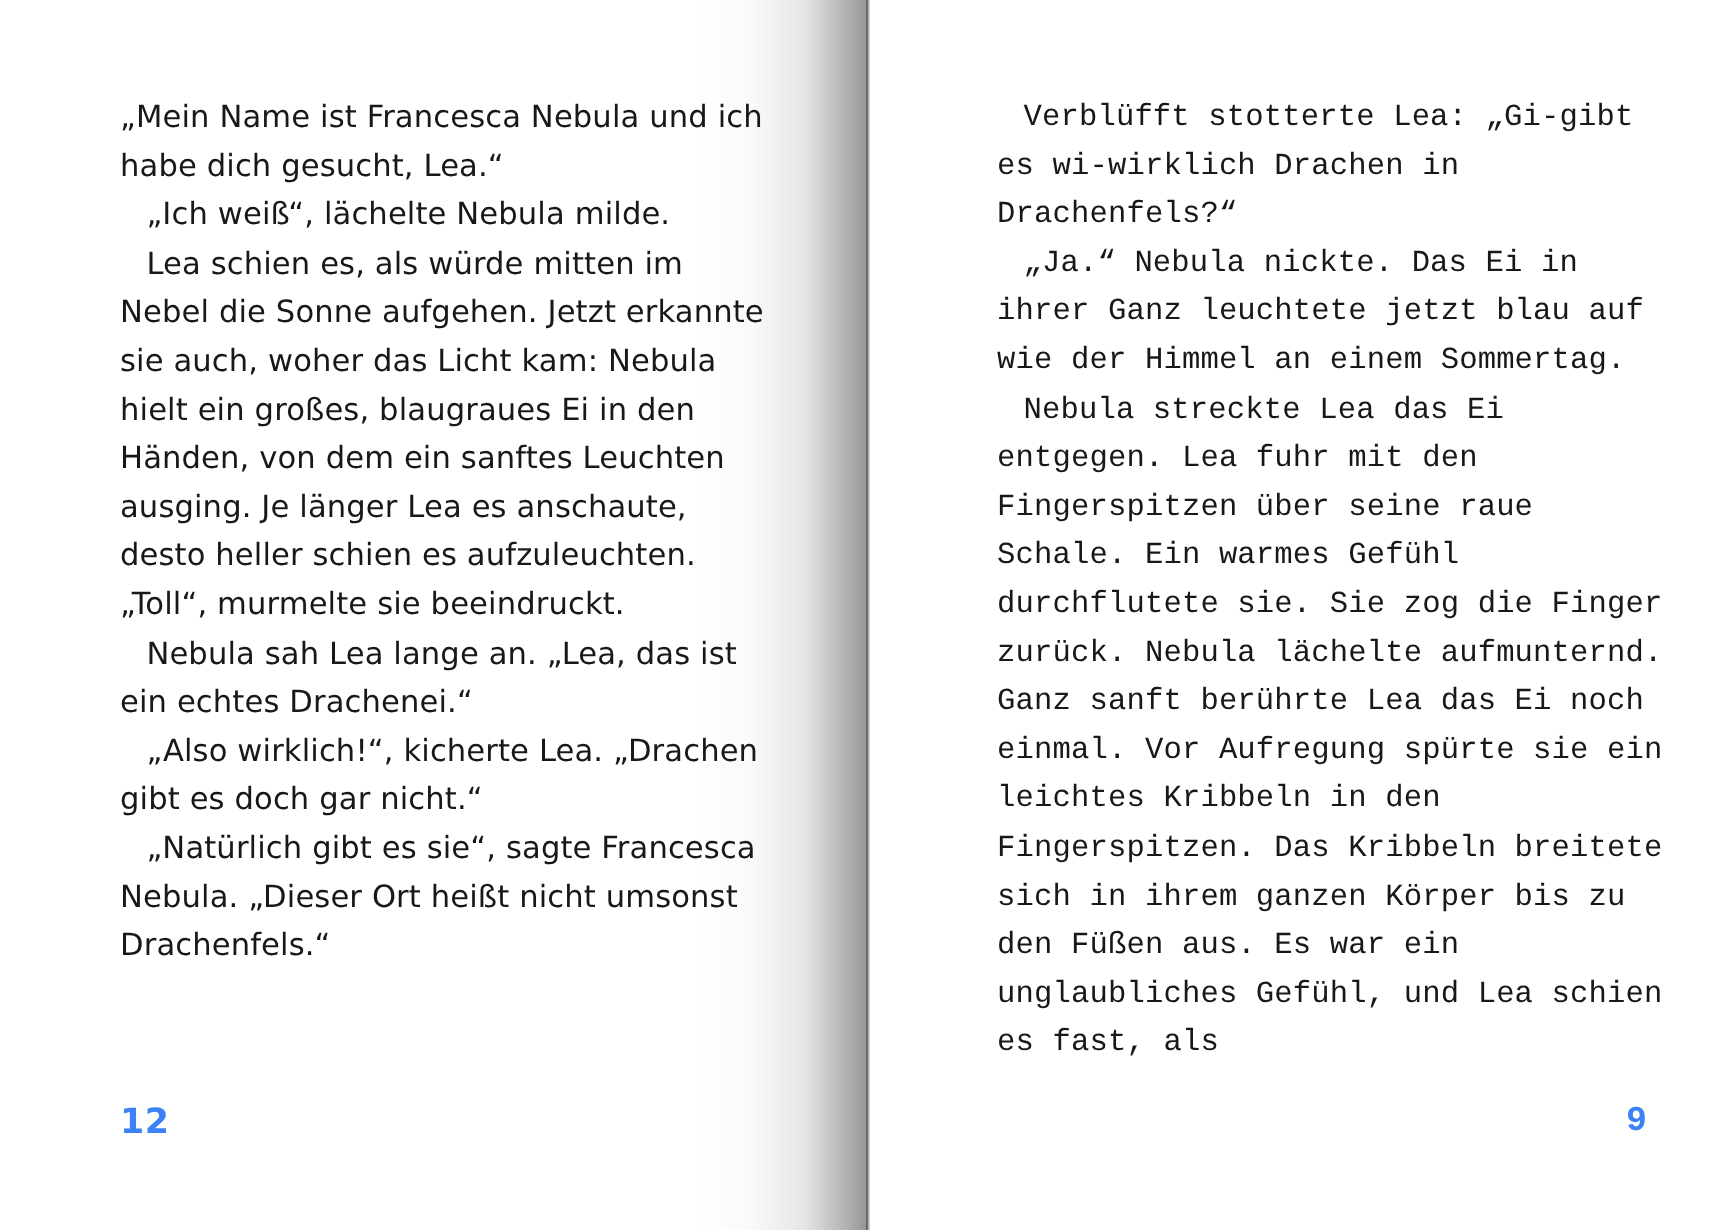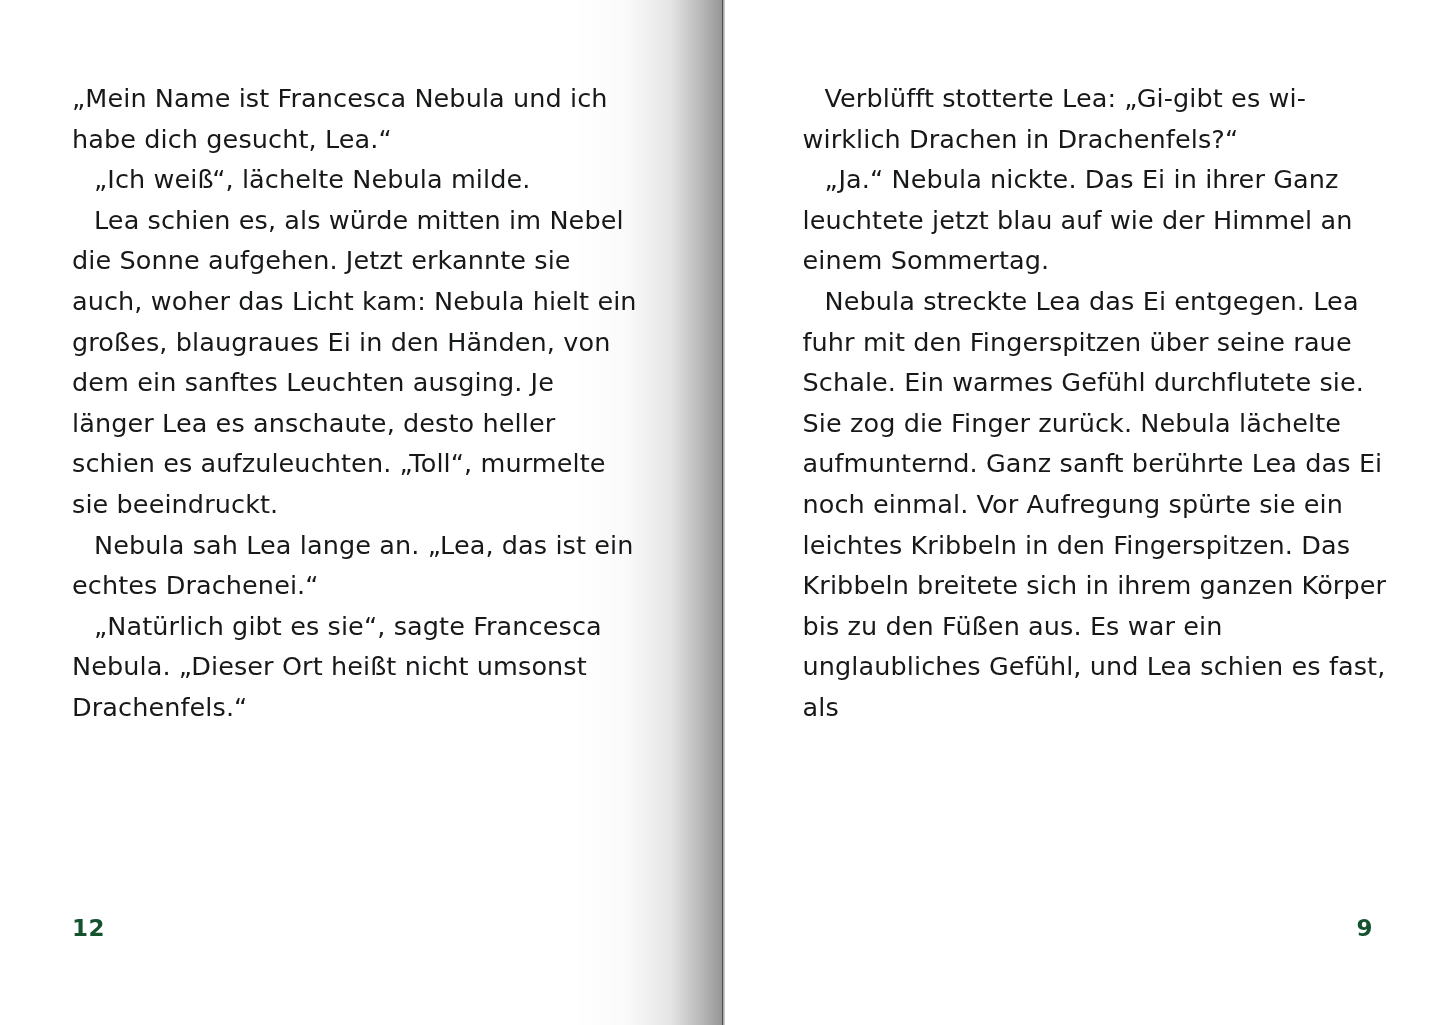--- a/index.html
+++ b/index.html
@@ -19,27 +19,29 @@
     height: 1025px;
     display: flex;
     background: #ffffff;
   }
   .page {
     position: relative;
     width: 722.5px;
     height: 1025px;
     box-sizing: border-box;
     background: #ffffff;
+    margin-left: 28px;
   }
   
   .page-left {
     padding: 78px 80px 0 72px;
   }
   .page-right {
     padding: 78px 55px 0 80px;
+    font-family: Liberation Mono, monospace;
   }
   .gutter-left {
     position: absolute;
     top: 0;
     right: 0;
     width: 150px;
     height: 100%;
     background: linear-gradient(to right, rgba(0,0,0,0) 0%, rgba(0,0,0,0.02) 35%, rgba(0,0,0,0.10) 65%, rgba(0,0,0,0.30) 88%, rgba(0,0,0,0.42) 100%);
     pointer-events: none;
   }
@@ -62,40 +64,41 @@
     line-height: 40.6px;
     color: #17181a;
     letter-spacing: 0.1px;
     text-indent: 22px;
   }
   p.para.noindent {
     text-indent: 0;
   }
   .folio {
     position: absolute;
-    bottom: 84px;
-    font-size: 23px;
+    bottom: 74px;
+    font-size: 29px;
     font-weight: bold;
-    color: #14532d;
+    color: #3b82f6;
     letter-spacing: 0.5px;
   }
   .folio-left { left: 72px; }
   .folio-right { right: 72px; }
 </style>
 </head>
 <body>
 
 <div class="book">
 
   <div class="page page-left">
     <div class="text-col">
       <p class="para noindent">„Mein Name ist Francesca Nebula und ich habe dich gesucht, Lea.“</p>
       <p class="para">„Ich weiß“, lächelte Nebula milde.</p>
       <p class="para">Lea schien es, als würde mitten im Nebel die Sonne aufgehen. Jetzt erkannte sie auch, woher das Licht kam: Nebula hielt ein großes, blaugraues Ei in den Händen, von dem ein sanftes Leuchten ausging. Je länger Lea es anschaute, desto heller schien es aufzuleuchten. „Toll“, murmelte sie beeindruckt.</p>
       <p class="para">Nebula sah Lea lange an. „Lea, das ist ein echtes Drachenei.“</p>
+      <p class="para">„Also wirklich!“, kicherte Lea. „Drachen gibt es doch gar nicht.“</p>
       <p class="para">„Natürlich gibt es sie“, sagte Francesca Nebula. „Dieser Ort heißt nicht umsonst Drachenfels.“</p>
     </div>
     <div class="folio folio-left">12</div>
     <div class="gutter-left"></div>
   </div>
 
   <div class="page page-right">
     <div class="text-col">
       <p class="para">Verblüfft stotterte Lea: „Gi-gibt es wi-wirklich Drachen in Drachenfels?“</p>
       <p class="para">„Ja.“ Nebula nickte. Das Ei in ihrer Ganz leuchtete jetzt blau auf wie der Himmel an einem Sommertag.</p>

